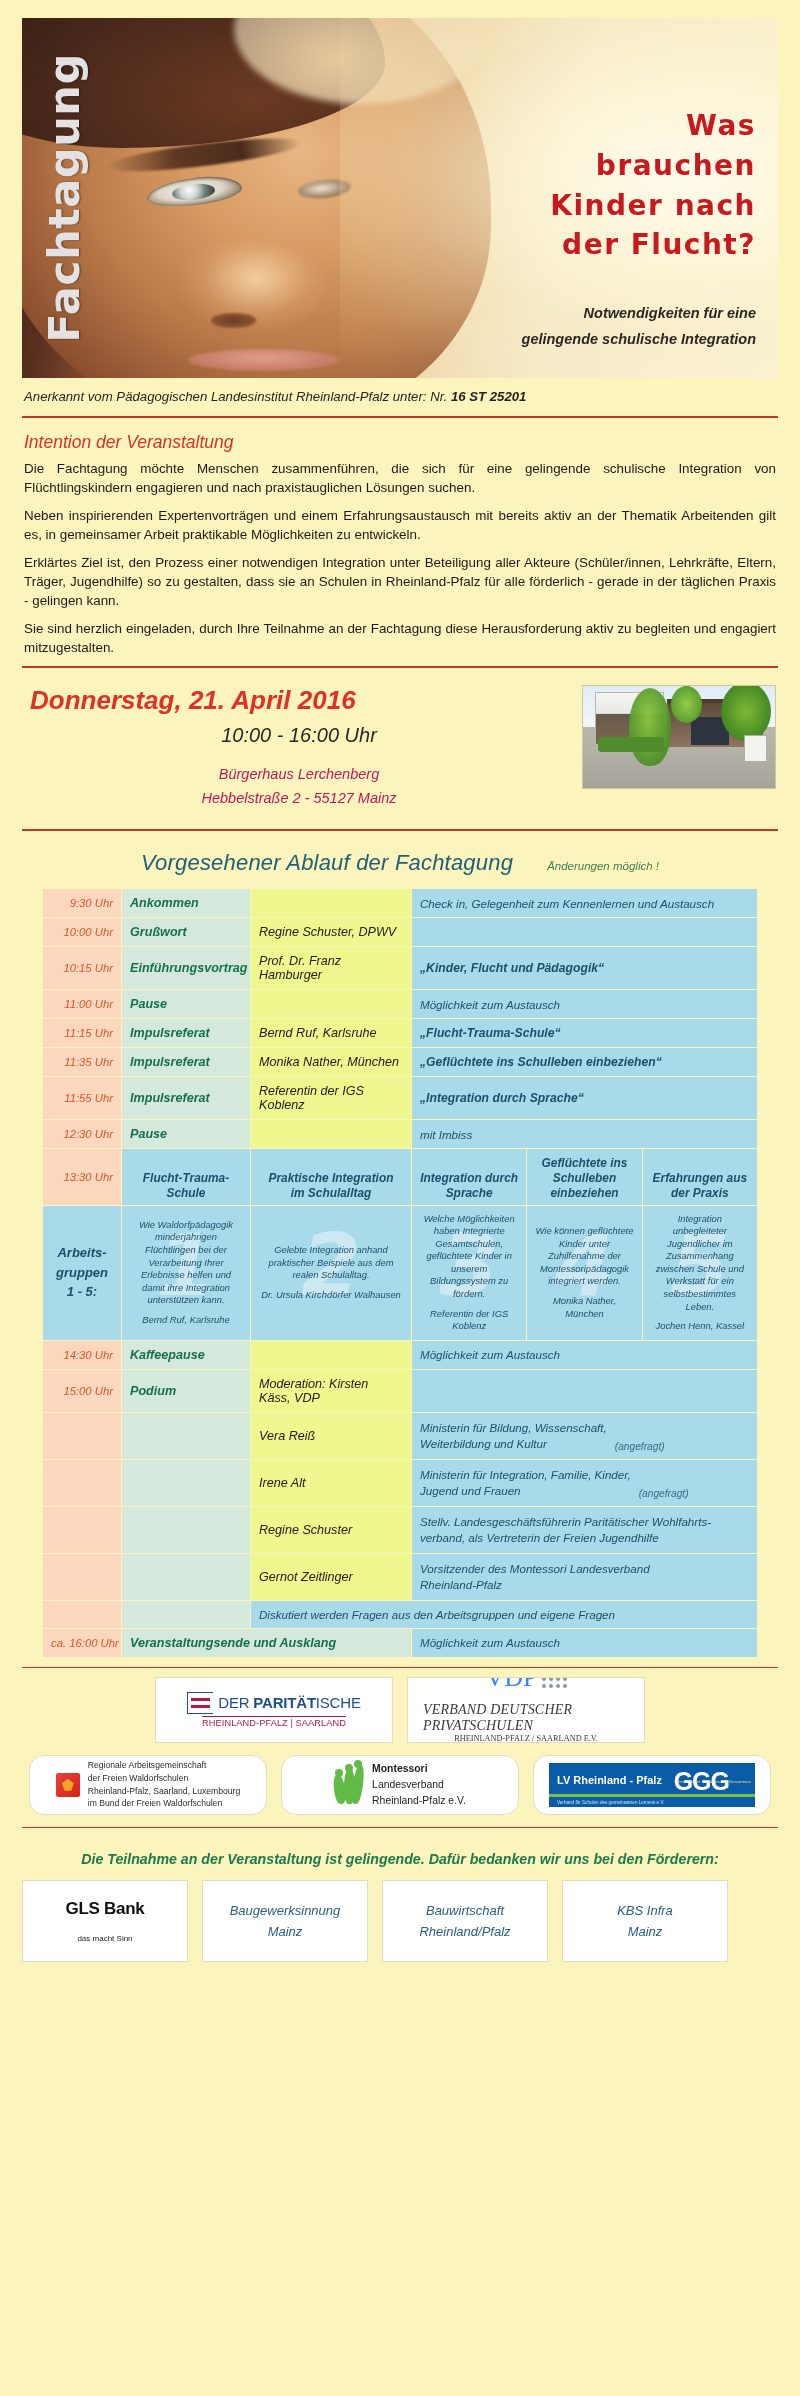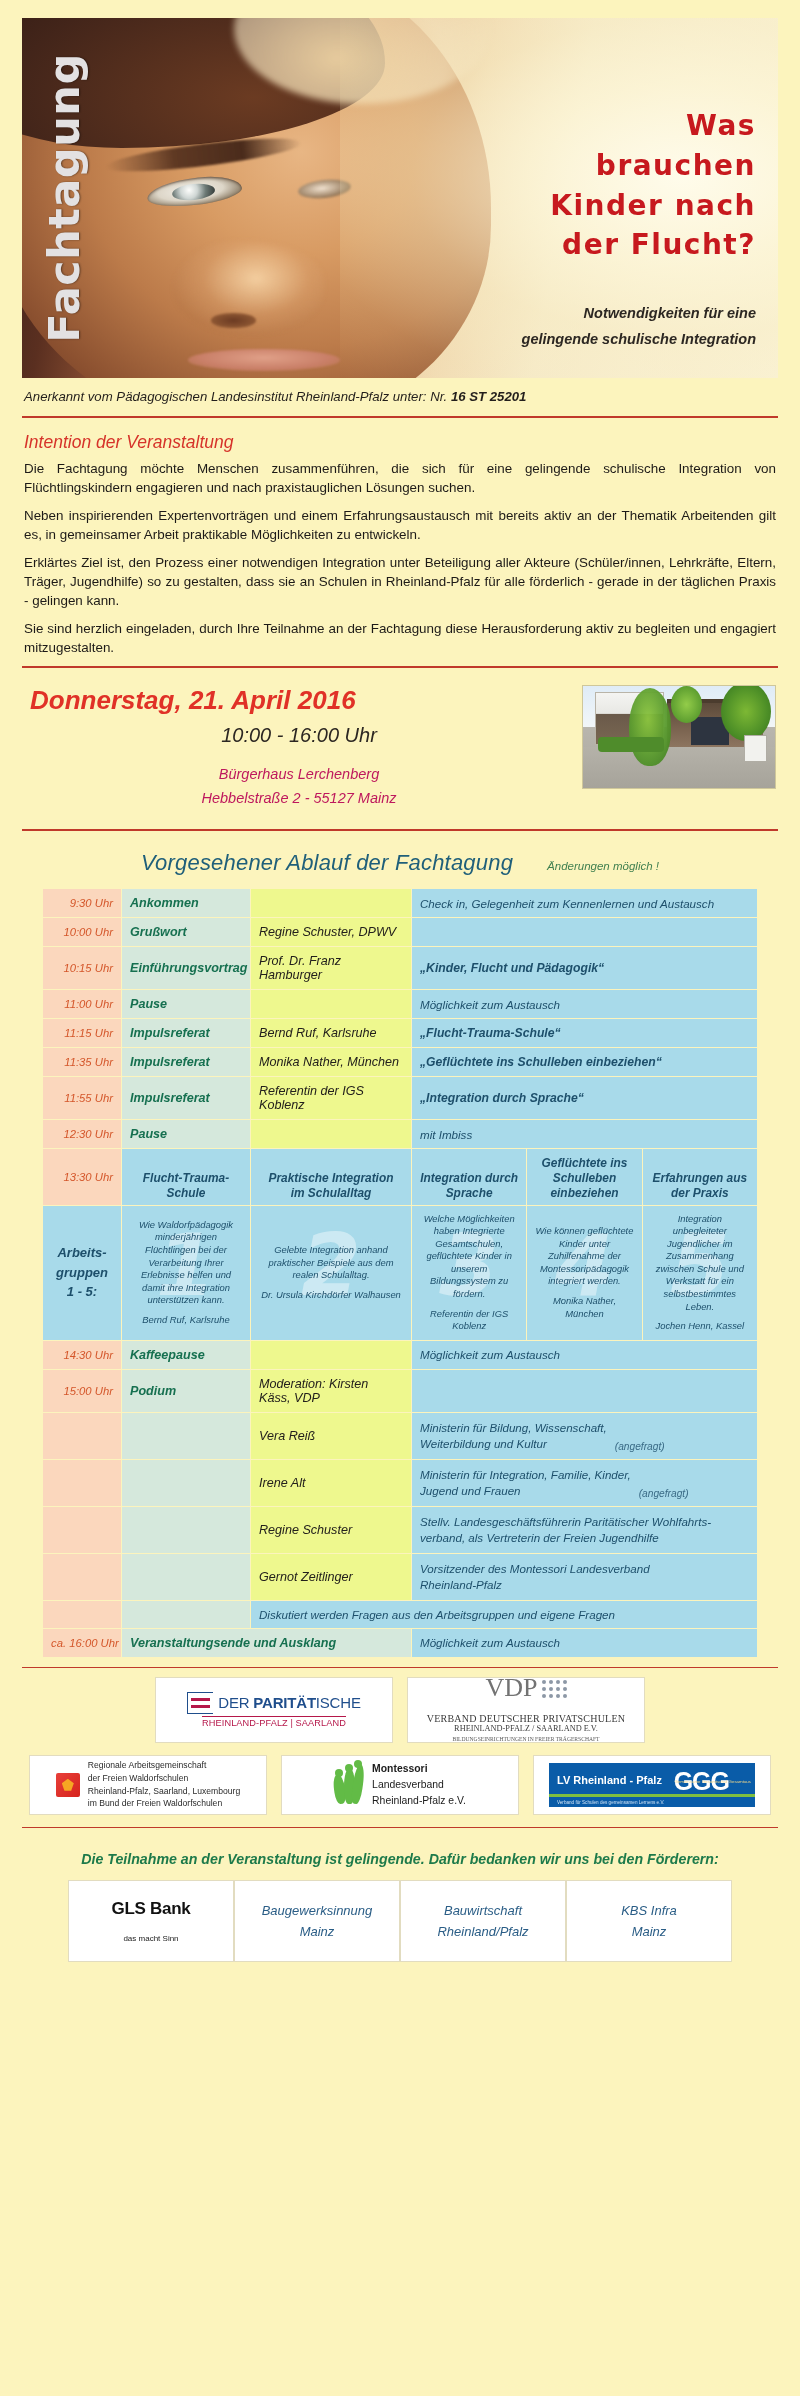--- a/index.html
+++ b/index.html
@@ -419,21 +419,21 @@
     background: #ffffff;
     border: 1px solid #e2dcc0;
     display: flex;
     align-items: center;
     justify-content: center;
     padding: 15px;
     overflow: hidden;
   }
   .lb-1 { width: 238px; height: 66px; }
   .lb-2 { width: 238px; height: 66px; }
-  .lb-3 { width: 238px; height: 60px; }
+  .lb-3 { width: 238px; height: 60px; border-radius: 15px; }
 
   
   .par { display:flex; flex-direction:column; align-items:center; }
   .par-top { display:flex; align-items:center; gap:5px; }
   .par-mark {
     width: 26px; height: 22px;
     border: 1.4px solid #1f4e8c;
     border-right: none;
     position: relative;
     display: inline-block;
@@ -443,24 +443,24 @@
   }
   .par-mark i:nth-child(1){ top:5px; }
   .par-mark i:nth-child(2){ top:12px; }
   .par-word { font-family:"Liberation Sans",sans-serif; font-size:15px; color:#1f4e8c; letter-spacing:-.2px; }
   .par-word b { font-weight:bold; }
   .par-sub { font-family:"Liberation Sans",sans-serif; font-size:9.2px; color:#b5174a; border-top:1.2px solid #b5174a; margin-top:2px; padding-top:1px; letter-spacing:.1px; }
 
   
   .vdp { display:flex; flex-direction:column; align-items:center; }
   .vdp-top { display:flex; align-items:flex-start; gap:4px; }
-  .vdp-letters { font-family:"Liberation Serif", serif; font-size:26px; color:#737373; line-height:.95; }
+  .vdp-letters { font-family:"Liberation Serif", serif; font-size:26px; color:#3b82f6; line-height:.95; }
   .vdp-dots { display:grid; grid-template-columns:repeat(4,4px); grid-gap:3px; margin-top:4px; }
   .vdp-dots span { width:4px; height:4px; background:#8d98a6; border-radius:50%; display:block; }
-  .vdp-l1 { font-family:"Liberation Serif", serif; font-size:10px; color:#3b3b3b; letter-spacing:.2px; margin-top:12px; }
+  .vdp-l1 { font-family:"Liberation Serif", serif; font-size:14px; color:#3b3b3b; letter-spacing:.2px; margin-top:12px;font-style:italic; }
   .vdp-l2 { font-family:"Liberation Serif", serif; font-size:8.3px; color:#3b3b3b; }
   .vdp-l3 { font-family:"Liberation Serif", serif; font-size:5.6px; color:#5a5a5a; margin-top:3px; line-height:1.3; text-align:center; }
 
   
   .wal { display:flex; align-items:center; gap:8px; }
   .wal-mark { width:24px; height:24px; background:linear-gradient(135deg,#e8403a,#d6231c); display:flex; align-items:center; justify-content:center; border-radius:2px; }
   .wal-mark u { display:block; width:12px; height:12px; background:#f6a623; clip-path: polygon(50% 0, 100% 38%, 78% 100%, 22% 100%, 0 38%); }
   .wal-txt { font-family:"Liberation Sans",sans-serif; font-size:8.6px; color:#2b2b2b; line-height:1.48; }
 
   
@@ -486,21 +486,21 @@
   
   .fund-title {
     text-align: center;
     font-family: "Liberation Sans", sans-serif;
     font-style: italic;
     font-weight: bold;
     font-size: 14.2px;
     color: #1d7a4a;
     padding: 14px 0 13px 0;
   }
-  .fund-row { display:flex; justify-content:center; }
+  .fund-row { display:flex; gap:14px; }
   .fund-box {
     width: 166px; height: 82px;
     background:#ffffff;
     border:1px solid #e2dcc0;
     display:flex; align-items:center; justify-content:center;
     text-align:center;
     font-family:"Liberation Sans",sans-serif;
     font-style:italic;
     font-size:13px;
     line-height:1.62;

